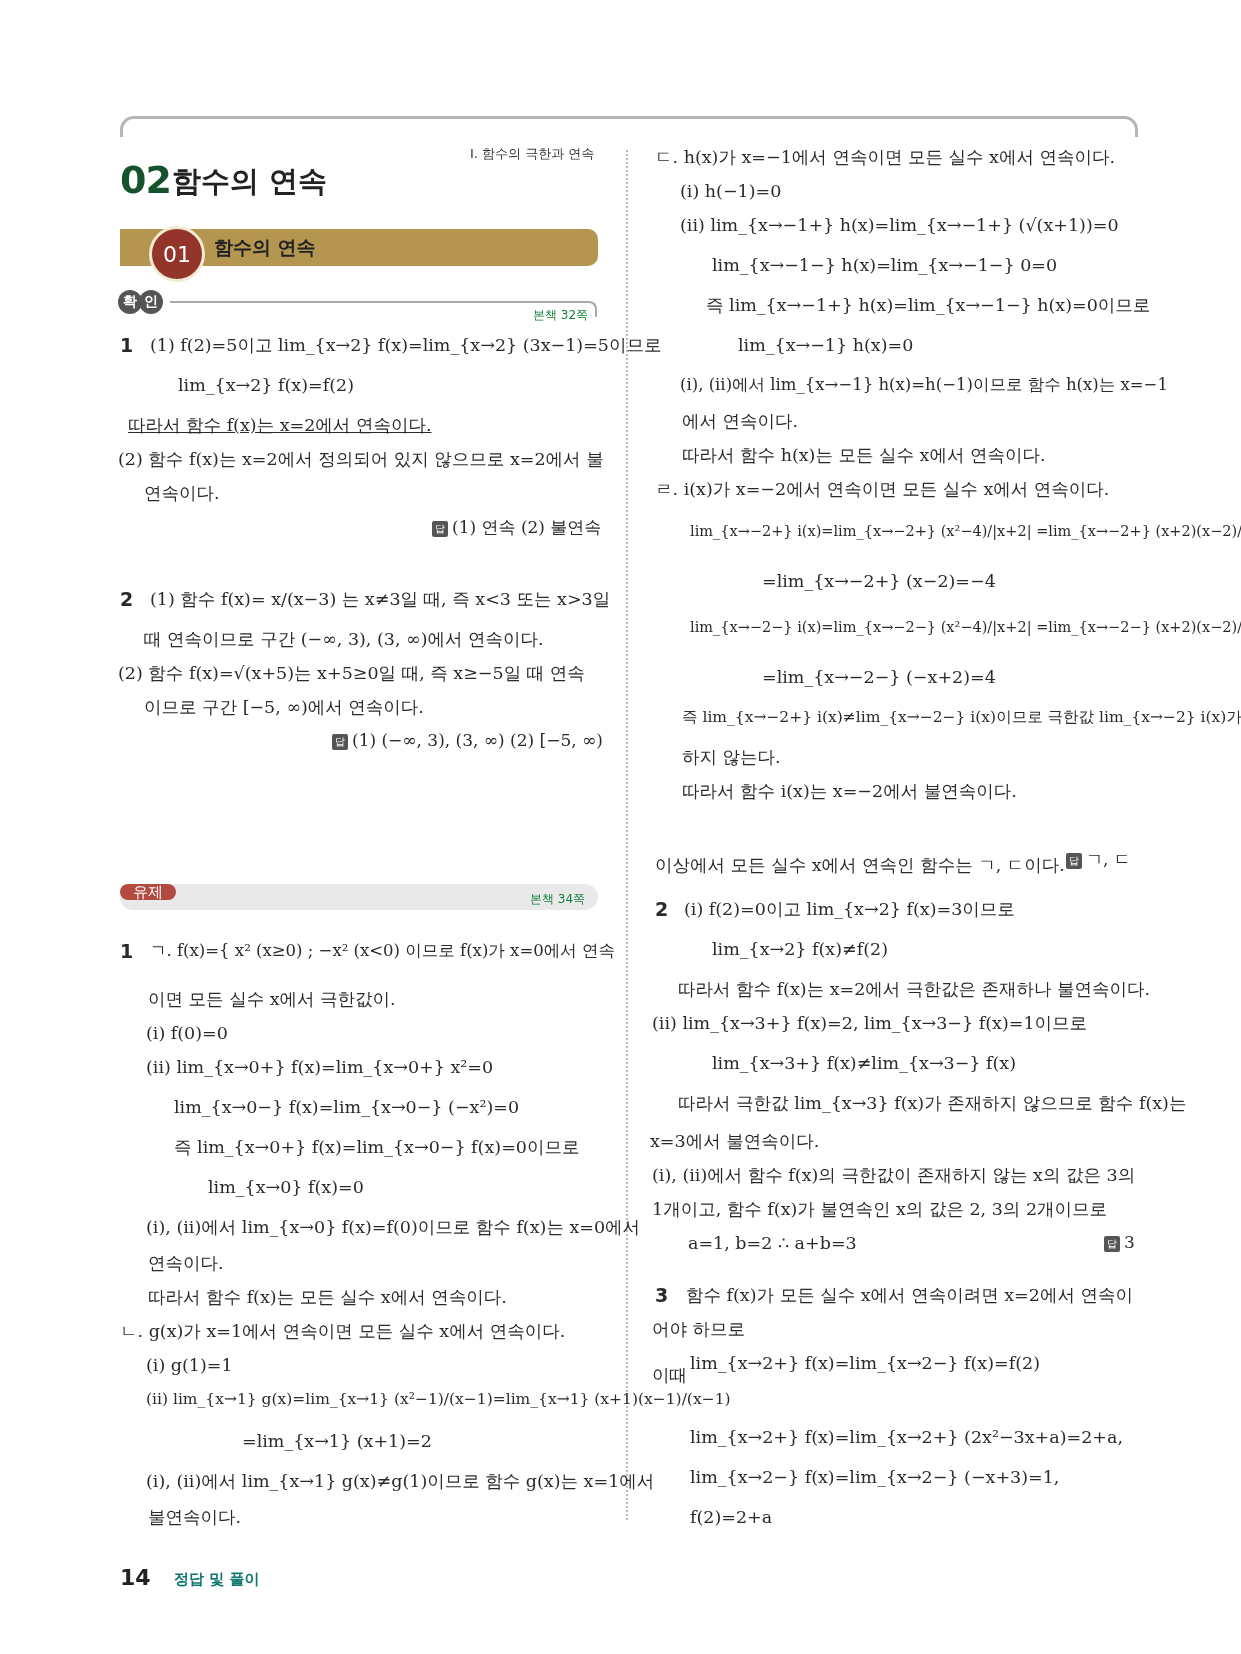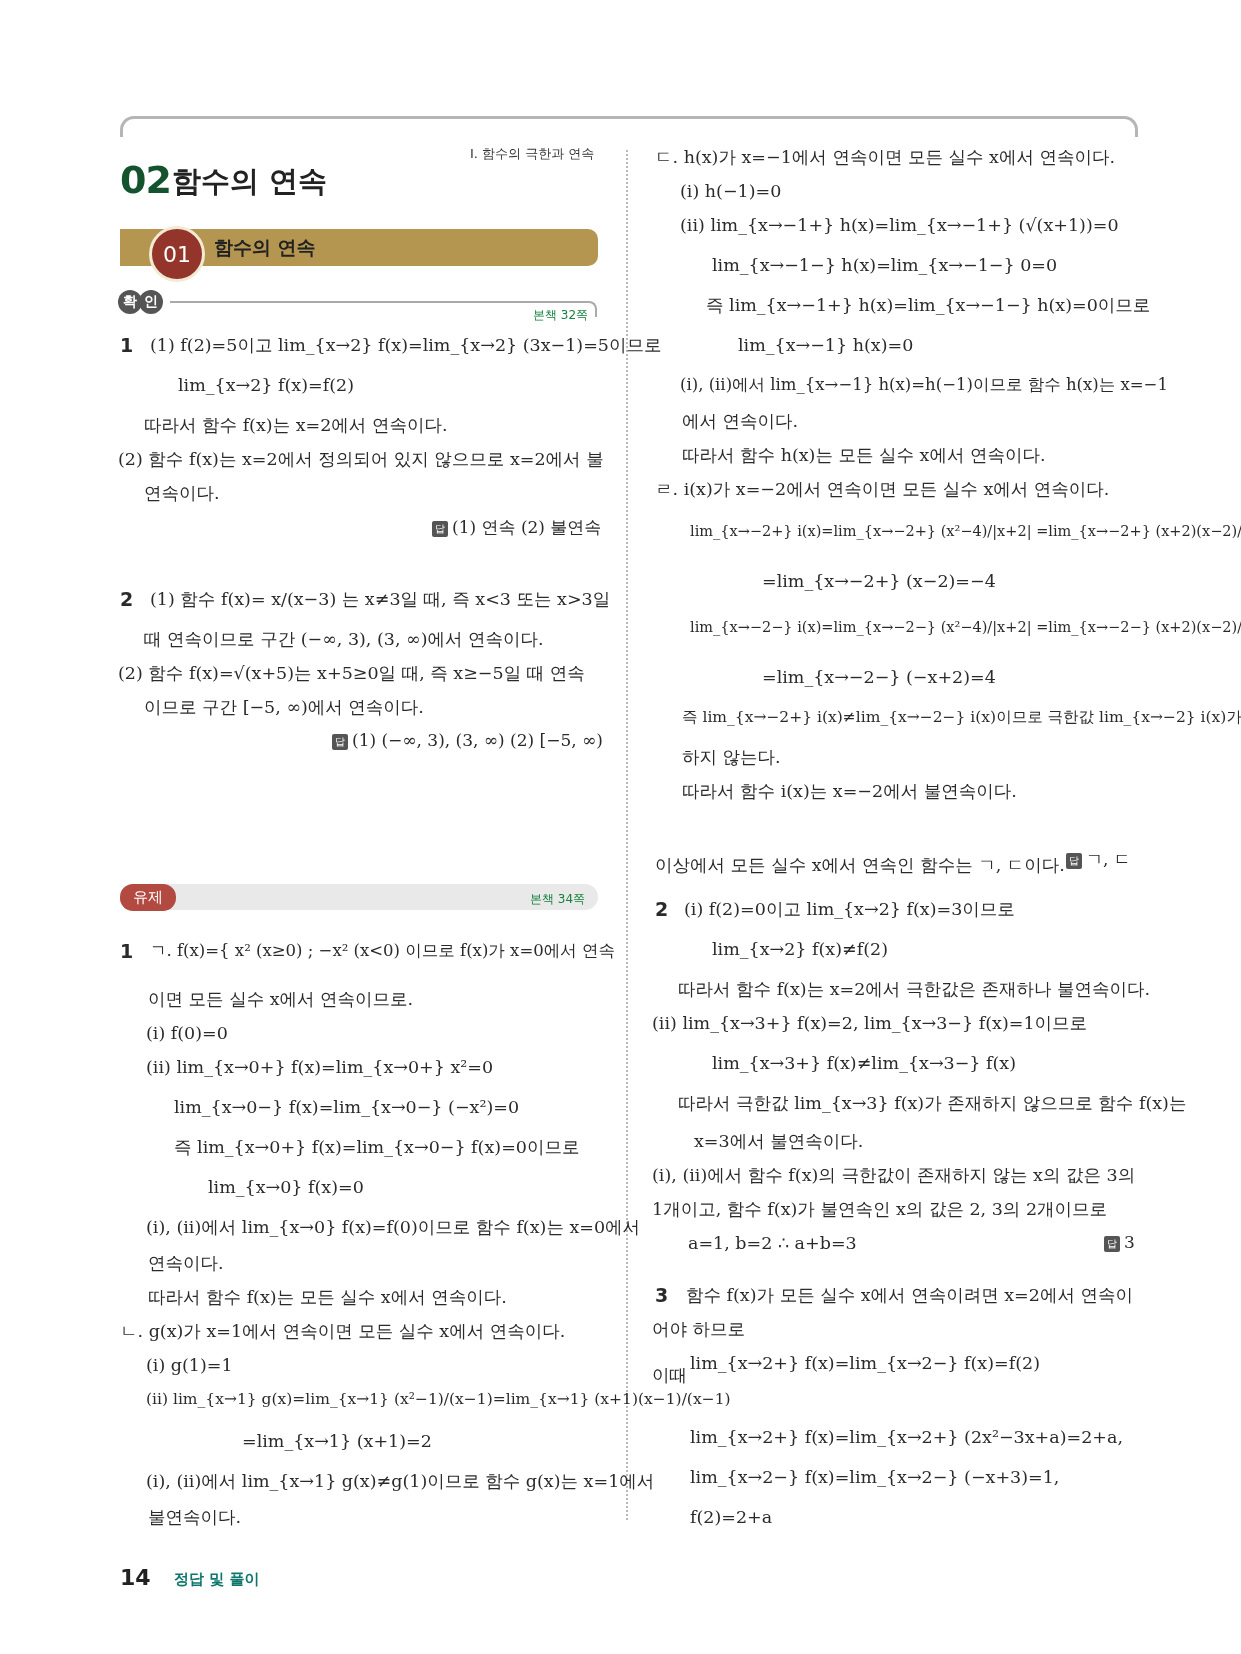--- a/index.html
+++ b/index.html
@@ -25,21 +25,21 @@
                    font-size:19px; color:#222; }
 
   .badge-check { position:absolute; left:118px; top:290px; display:flex; }
   .badge-check span { width:24px; height:24px; border-radius:50%; background:#555; color:#fff; font-size:14px;
                       font-family:"DejaVu Sans",sans-serif; font-weight:bold; display:flex; align-items:center; justify-content:center; margin-right:-3px; }
   .check-line { position:absolute; left:170px; top:301px; width:425px; height:14px; border-top:2px solid #aaa;
                 border-right:2px solid #aaa; border-radius:0 8px 0 0; }
   .ref { position:absolute; font-family:"DejaVu Sans",sans-serif; font-size:12px; color:#15803d; }
 
   .yuje-bar { position:absolute; left:120px; top:884px; width:478px; height:26px; background:#e9e9e9; border-radius:13px; }
-  .yuje-badge { position:absolute; left:120px; top:884px; width:56px; height:27px; background:#b24a41; border-radius:13px;
+  .yuje-badge { position:absolute; left:120px; top:884px; width:56px; height:16px; background:#b24a41; border-radius:13px;
                 color:#fff; font-family:"DejaVu Sans",sans-serif; font-size:15px; display:flex; align-items:center; justify-content:center; }
 
   .line { position:absolute; font-size:17.5px; white-space:nowrap; line-height:22px; }
   .num { font-family:"DejaVu Sans",sans-serif; font-weight:bold; font-size:19px; }
   .ans { position:absolute; font-size:17px; white-space:nowrap; }
   .ans-icon { display:inline-block; width:16px; height:16px; background:#555; color:#fff; font-size:10px; border-radius:2px;
               text-align:center; line-height:16px; font-family:"DejaVu Sans",sans-serif; vertical-align:middle; margin-right:4px; }
   .footer-num { position:absolute; left:120px; top:1565px; font-family:"DejaVu Sans",sans-serif; font-weight:bold; font-size:22px; color:#222; }
   .footer-label { position:absolute; left:174px; top:1570px; font-family:"DejaVu Sans",sans-serif; font-weight:bold; font-size:15px; color:#0f766e; }
 </style>
@@ -60,39 +60,39 @@
 <div class="badge-check">
   <span>확</span>
   <span>인</span>
 </div>
 <div class="check-line"></div>
 <div class="ref" style="left:533px; top:307px;">본책 32쪽</div>
 
 <div class="line" style="left:120px; top:334px;"><span class="num">1</span></div>
 <div class="line" style="left:150px; top:334px;">(1) f(2)=5이고 lim_{x→2} f(x)=lim_{x→2} (3x−1)=5이므로</div>
 <div class="line" style="left:178px; top:374px;">lim_{x→2} f(x)=f(2)</div>
-<div class="line" style="left:144px; top:414px;">따라서 함수 f(x)는 x=2에서 연속이다.</div>
+<div class="line" style="left:128px; top:414px;text-decoration:underline;">따라서 함수 f(x)는 x=2에서 연속이다.</div>
 <div class="line" style="left:118px; top:448px;">(2) 함수 f(x)는 x=2에서 정의되어 있지 않으므로 x=2에서 불</div>
 <div class="line" style="left:144px; top:482px;">연속이다.</div>
 <div class="ans" style="left:432px; top:516px;"><span class="ans-icon">답</span><span>(1) 연속   (2) 불연속</span></div>
 
 <div class="line" style="left:120px; top:588px;"><span class="num">2</span></div>
 <div class="line" style="left:150px; top:588px;">(1) 함수 f(x)= x/(x−3) 는 x≠3일 때, 즉 x&lt;3 또는 x&gt;3일</div>
 <div class="line" style="left:144px; top:628px;">때 연속이므로 구간 (−∞, 3), (3, ∞)에서 연속이다.</div>
 <div class="line" style="left:118px; top:662px;">(2) 함수 f(x)=√(x+5)는 x+5≥0일 때, 즉 x≥−5일 때 연속</div>
 <div class="line" style="left:144px; top:696px;">이므로 구간 [−5, ∞)에서 연속이다.</div>
 <div class="ans" style="left:288px; top:730px;padding-left:44px;"><span class="ans-icon">답</span><span>(1) (−∞, 3), (3, ∞)   (2) [−5, ∞)</span></div>
 
 <div class="yuje-bar"></div>
 <div class="yuje-badge">유제</div>
 <div class="ref" style="left:530px; top:891px;">본책 34쪽</div>
 
 <div class="line" style="left:120px; top:940px;"><span class="num">1</span></div>
 <div class="line" style="left:150px; top:940px; font-size:16.5px;">ㄱ. f(x)={ x² (x≥0) ; −x² (x&lt;0) 이므로 f(x)가 x=0에서 연속</div>
-<div class="line" style="left:148px; top:988px;">이면 모든 실수 x에서 연속이므로.</div>
+<div class="line" style="left:148px; top:988px;">이면 모든 실수 x에서 극한값이.</div>
 <div class="line" style="left:146px; top:1022px;">(i) f(0)=0</div>
 <div class="line" style="left:146px; top:1056px;">(ii) lim_{x→0+} f(x)=lim_{x→0+} x²=0</div>
 <div class="line" style="left:174px; top:1096px;">lim_{x→0−} f(x)=lim_{x→0−} (−x²)=0</div>
 <div class="line" style="left:174px; top:1136px;">즉 lim_{x→0+} f(x)=lim_{x→0−} f(x)=0이므로</div>
 <div class="line" style="left:208px; top:1176px;">lim_{x→0} f(x)=0</div>
 <div class="line" style="left:146px; top:1216px;">(i), (ii)에서 lim_{x→0} f(x)=f(0)이므로 함수 f(x)는 x=0에서</div>
 <div class="line" style="left:148px; top:1252px;">연속이다.</div>
 <div class="line" style="left:148px; top:1286px;">따라서 함수 f(x)는 모든 실수 x에서 연속이다.</div>
 <div class="line" style="left:120px; top:1320px;">ㄴ. g(x)가 x=1에서 연속이면 모든 실수 x에서 연속이다.</div>
 <div class="line" style="left:146px; top:1354px;">(i) g(1)=1</div>
@@ -121,21 +121,21 @@
 <div class="line" style="left:655px; top:854px;">이상에서 모든 실수 x에서 연속인 함수는 ㄱ, ㄷ이다.</div>
 <div class="ans" style="left:1066px; top:848px;"><span class="ans-icon">답</span><span>ㄱ, ㄷ</span></div>
 
 <div class="line" style="left:655px; top:898px;"><span class="num">2</span></div>
 <div class="line" style="left:684px; top:898px;">(i) f(2)=0이고 lim_{x→2} f(x)=3이므로</div>
 <div class="line" style="left:712px; top:938px;">lim_{x→2} f(x)≠f(2)</div>
 <div class="line" style="left:678px; top:978px;">따라서 함수 f(x)는 x=2에서 극한값은 존재하나 불연속이다.</div>
 <div class="line" style="left:652px; top:1012px;">(ii) lim_{x→3+} f(x)=2, lim_{x→3−} f(x)=1이므로</div>
 <div class="line" style="left:712px; top:1052px;">lim_{x→3+} f(x)≠lim_{x→3−} f(x)</div>
 <div class="line" style="left:678px; top:1092px;">따라서 극한값 lim_{x→3} f(x)가 존재하지 않으므로 함수 f(x)는</div>
-<div class="line" style="left:694px; top:1130px;">x=3에서 불연속이다.</div>
+<div class="line" style="left:650px; top:1130px;">x=3에서 불연속이다.</div>
 <div class="line" style="left:652px; top:1164px;">(i), (ii)에서 함수 f(x)의 극한값이 존재하지 않는 x의 값은 3의</div>
 <div class="line" style="left:652px; top:1198px;">1개이고, 함수 f(x)가 불연속인 x의 값은 2, 3의 2개이므로</div>
 <div class="line" style="left:688px; top:1232px;">a=1, b=2      ∴ a+b=3</div>
 <div class="ans" style="left:1104px; top:1232px;"><span class="ans-icon">답</span><span>3</span></div>
 
 <div class="line" style="left:655px; top:1284px;"><span class="num">3</span></div>
 <div class="line" style="left:686px; top:1284px;">함수 f(x)가 모든 실수 x에서 연속이려면 x=2에서 연속이</div>
 <div class="line" style="left:652px; top:1318px;">어야 하므로</div>
 <div class="line" style="left:690px; top:1352px;">lim_{x→2+} f(x)=lim_{x→2−} f(x)=f(2)</div>
 <div class="line" style="left:652px; top:1364px;text-align:center;">이때</div>

